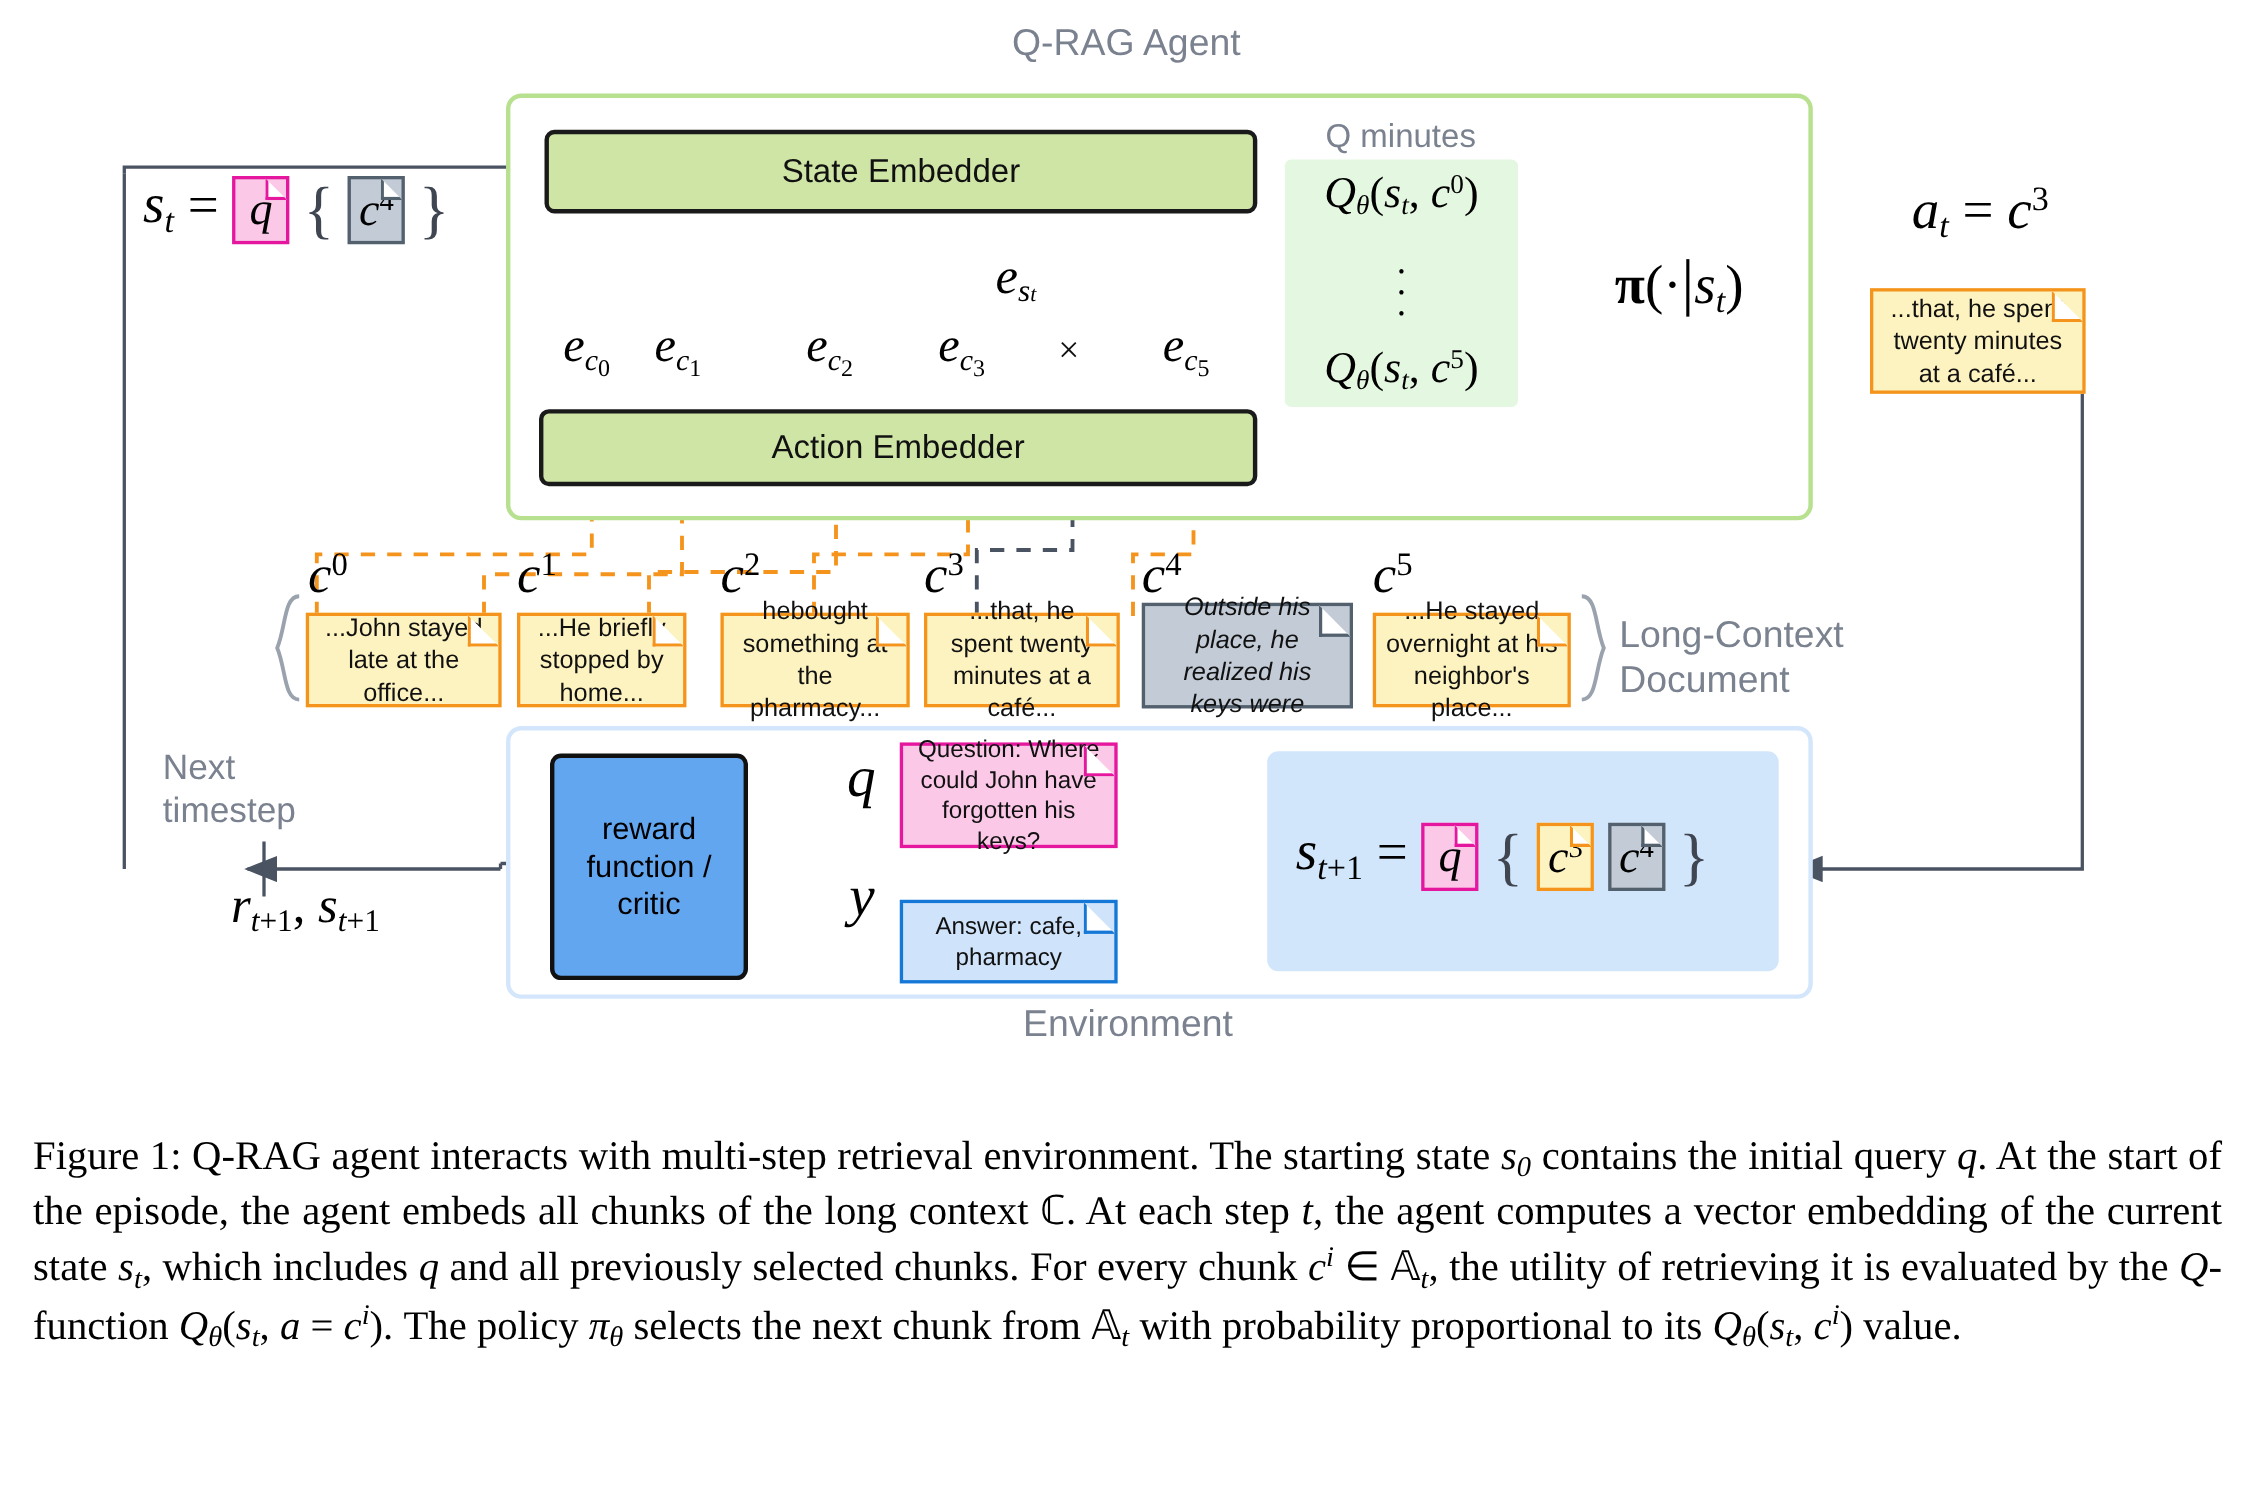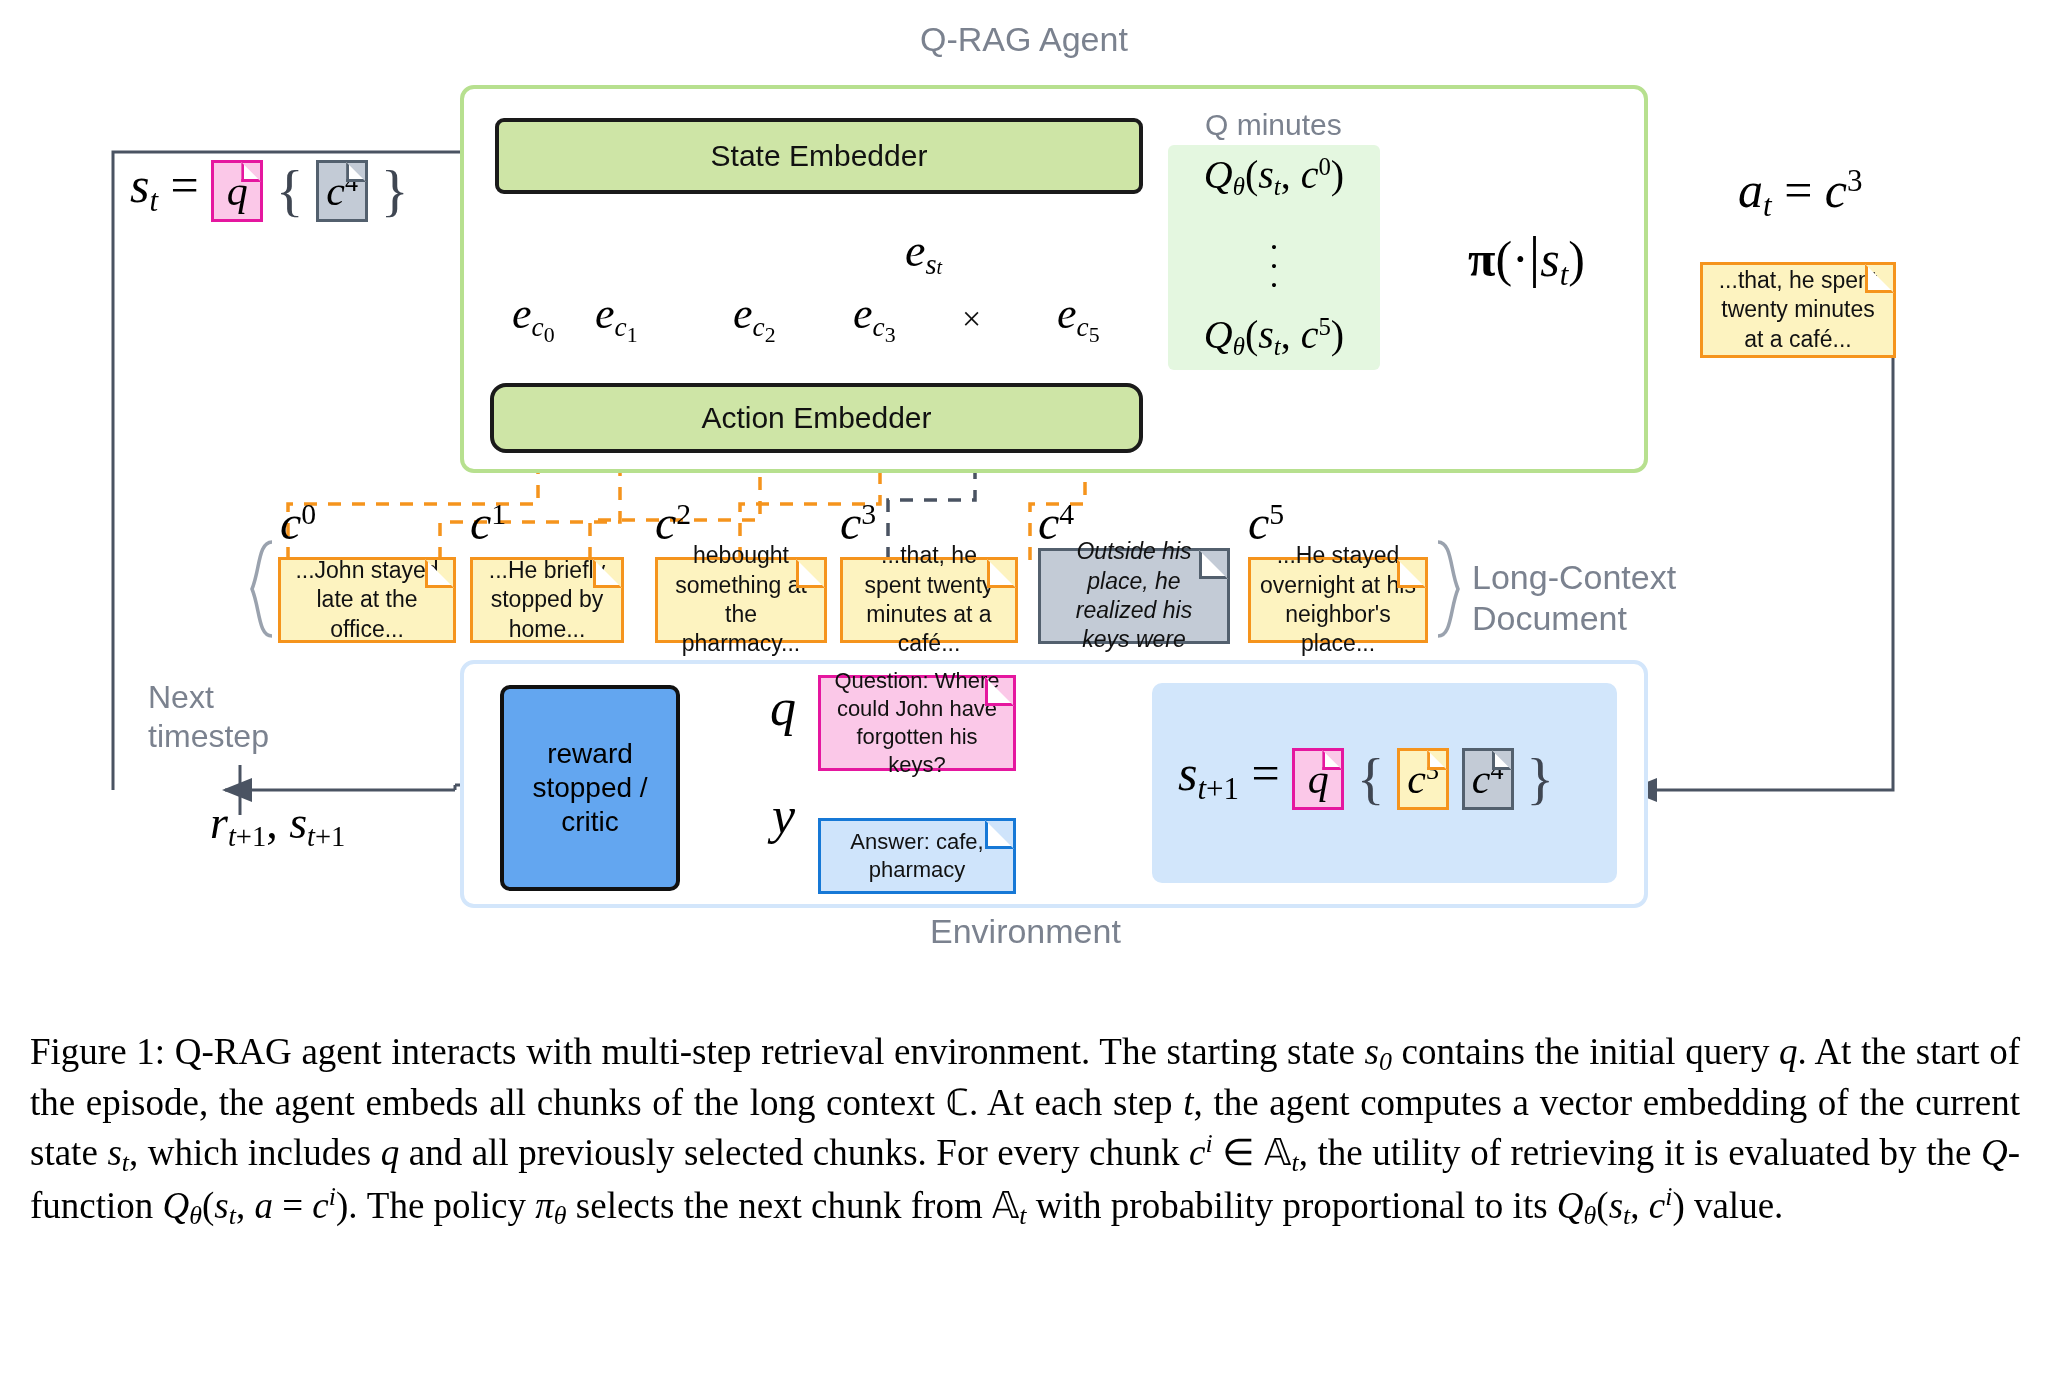--- a/index.html
+++ b/index.html
@@ -15,21 +15,21 @@
   .subn{font-size:.62em;vertical-align:-.28em;font-style:normal;}
 
   
   #agent-box{left:460px;top:85px;width:1180px;height:380px;border:4px solid #b7e08f;border-radius:14px;background:#fff;}
   #env-box{left:460px;top:660px;width:1180px;height:240px;border:4px solid #d3e6fb;border-radius:14px;background:#fff;}
   .region-title{color:#7b828f;font-size:34px;}
 
   
   .embedder{background:#cee5a6;border:4px solid #1a1a1a;border-radius:9px;display:flex;align-items:center;justify-content:center;font-size:30px;color:#111;}
   #state-embedder{left:495px;top:118px;width:640px;height:68px;}
-  #action-embedder{left:490px;top:383px;width:645px;height:62px;border-radius:16px;}
+  #action-embedder{left:490px;top:372px;width:645px;height:62px;}
 
   
   #qvalues{left:1168px;top:145px;width:212px;height:225px;background:#e4f7e0;border-radius:6px;display:flex;flex-direction:column;align-items:center;justify-content:space-between;padding:10px 0;box-sizing:border-box;}
   #qvalues .dots{font-size:34px;letter-spacing:0;line-height:.55;color:#000;font-family:"Liberation Serif",serif;}
 
   
   #reward{left:500px;top:685px;width:172px;height:198px;background:#63a6f0;border:4px solid #111;border-radius:10px;display:flex;flex-direction:column;align-items:center;justify-content:center;font-size:28px;color:#000;line-height:1.22;text-align:center;}
 
   
   #next-state-panel{left:1152px;top:683px;width:465px;height:200px;background:#d2e6fb;border-radius:10px;}
@@ -291,21 +291,21 @@
     <div>Next</div>
     <div>timestep</div>
   </div>
 
   <div class="abs math" style="left:210px;top:800px;font-size:46px;">
     r<span class="sub">t<span class="mathu">+1</span></span><span class="mathu">, </span>s<span class="sub">t<span class="mathu">+1</span></span>
   </div>
 
   <div class="abs" id="reward">
     <div>reward</div>
-    <div>stopped /</div>
+    <div>function /</div>
     <div>critic</div>
   </div>
 
   <div class="abs math" style="left:770px;top:682px;font-size:52px;">q</div>
   <div class="note pink" style="left:818px;top:675px;width:198px;height:96px;font-size:22px;">
     <span class="fold"></span>
       <span>Question: Where could John have forgotten his keys?</span>
   </div>
 
   <div class="abs math" style="left:772px;top:790px;font-size:52px;">y</div>

